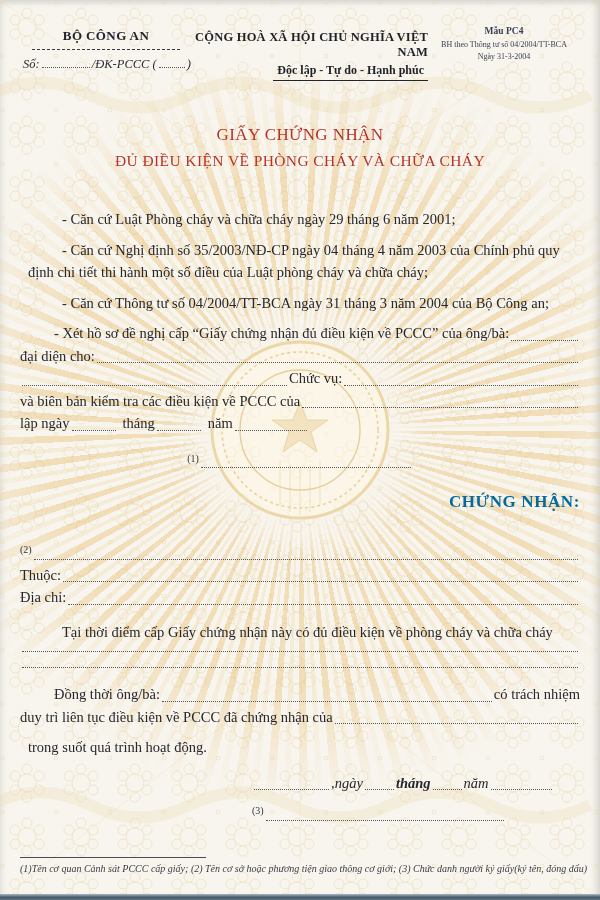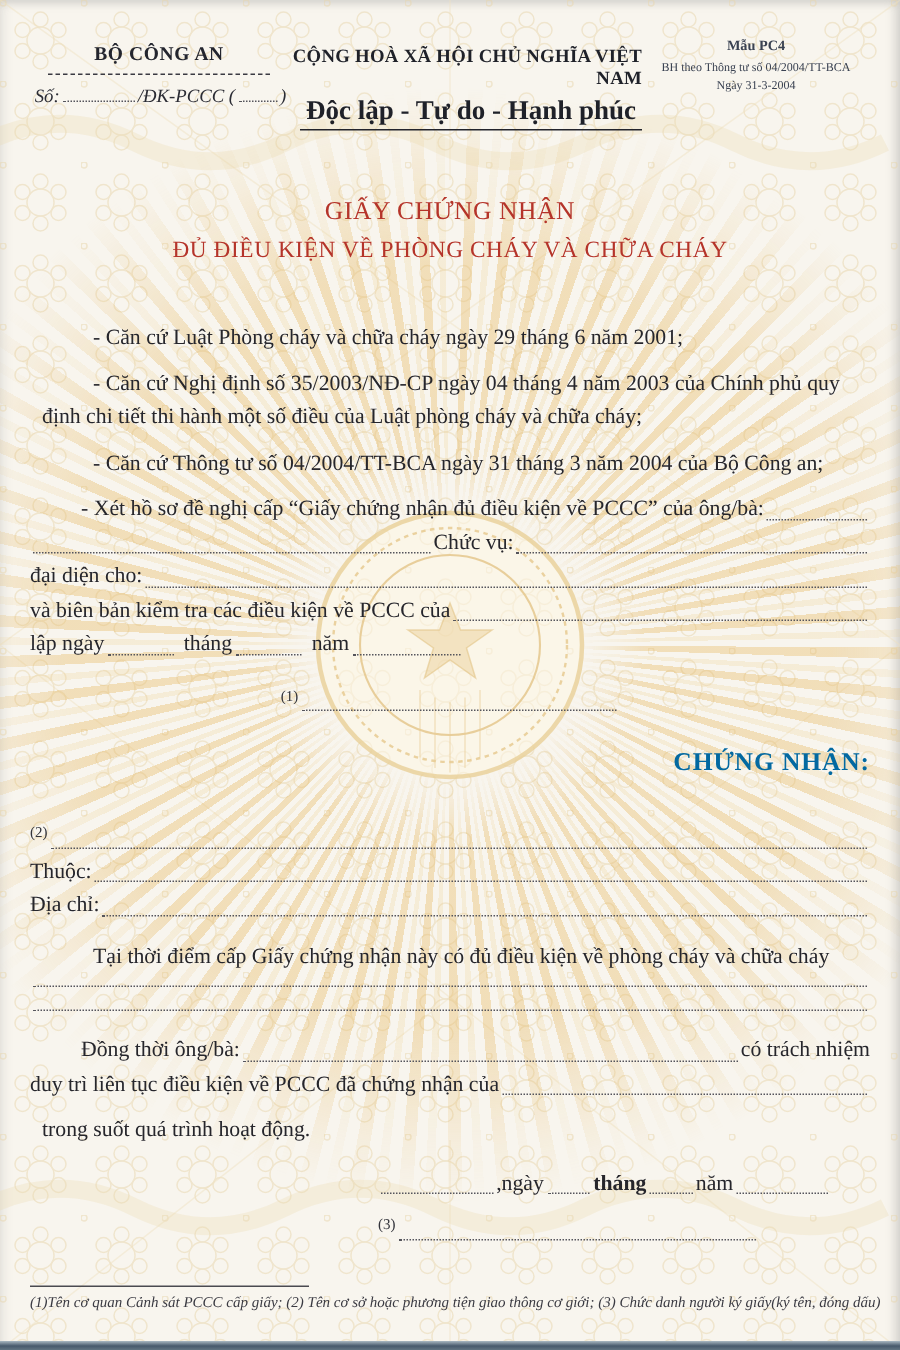--- a/index.html
+++ b/index.html
@@ -22,40 +22,40 @@
   }
   
   .content{position:relative;padding:22px 20px 0 20px;}
   .hdr{display:flex;align-items:flex-start;}
   .hdr-left{width:172px;text-align:center;padding-top:6px;}
   .org{font-weight:bold;font-size:13px;letter-spacing:.4px;color:#23252e;}
   .org-divider{width:148px;border-bottom:1px dashed #3a3a42;margin:5px auto 7px auto;height:0;}
   .so-line{display:flex;align-items:flex-end;font-style:italic;font-size:12.5px;padding-left:2px;color:#2b2c34;justify-content:center;}
   .hdr-center{flex:1;text-align:right;padding-top:8px;}
   .motto1{font-weight:bold;font-size:12.5px;letter-spacing:.2px;color:#1f2129;}
-  .motto2{display:inline-block;font-weight:bold;font-size:18px;margin-top:3px;padding:0 4px 2px 4px;border-bottom:1.5px solid #23242c;color:#1f2129;}
+  .motto2{display:inline-block;font-weight:bold;font-size:12px;margin-top:3px;padding:0 4px 2px 4px;border-bottom:1.5px solid #23242c;color:#1f2129;}
   .hdr-right{width:152px;text-align:center;font-size:8px;line-height:1.55;color:#3a4252;padding-top:2px;}
   .form-code{font-weight:bold;font-size:9.5px;}
   .title{ text-align:center;margin-top:44px;color:#b5342a;font-weight:normal;letter-spacing:.4px;}
   .title-1{font-size:17px;}
   .title-2{font-size:15.5px;margin-top:7px;}
   .body{margin-top:38px;font-size:14.5px;}
   .body p{margin:8px;line-height:22.5px;}
   .ind{text-indent:34px;}
   .line{display:flex;align-items:flex-end;line-height:22.5px;}
   .fill{flex:1 1 auto;border-bottom:1.4px dotted #55555c;margin:0 2px 4px 2px;min-width:14px;}
   .dots{display:inline-block;border-bottom:1.4px dotted #55555c;margin:0 2px 4px 2px;}
   .w26{width:26px}.w34{width:34px}.w44{width:44px}.w48{width:48px}.w72{width:72px}.w88{width:88px}.w210{width:210px}.w238{width:238px}.w265{width:265px}
   .gap{margin-left:5px;}
   .mlind{margin-left:34px;}
   .note{font-size:10px;padding-bottom:2px;color:#33343b;}
   .center-line{justify-content:center;}
   .certify{text-align:right;font-weight:bold;font-size:17px;letter-spacing:.6px;margin-top:20px;color:#0369a1;}
   .right-block{width:302px;margin-left:auto;margin-right:26px;}
-  .date-line{}
+  .date-line{font-style:italic;}
   .date-line .b{font-weight:bold;}
   .footer{position:absolute;left:20px;right:14px;bottom:26px;}
   .foot-divider{width:186px;border-bottom:1.2px solid #4a4a50;height:0;margin-bottom:5px;}
   .footnote{font-style:italic;font-size:10px;color:#3a3a42;white-space:nowrap;}
   .bottom-edge{position:absolute;left:0;right:0;bottom:0;height:6px;background:linear-gradient(to bottom,#a9b8c2,#47596b 55%,#617482);}
 </style>
 </head>
 <body>
 
 <div class="page">
@@ -142,27 +142,27 @@
       <p class="ind">- Căn cứ Luật Phòng cháy và chữa cháy ngày 29 tháng 6 năm 2001;</p>
       <p class="ind">- Căn cứ Nghị định số 35/2003/NĐ-CP ngày 04 tháng 4 năm 2003 của Chính phủ quy định chi tiết thi hành một số điều của Luật phòng cháy và chữa cháy;</p>
       <p class="ind">- Căn cứ Thông tư số 04/2004/TT-BCA ngày 31 tháng 3 năm 2004 của Bộ Công an;</p>
 
       <div class="line">
         <span class="mlind">- Xét hồ sơ đề nghị cấp “Giấy chứng nhận đủ điều kiện về PCCC” của ông/bà:</span>
         <span class="fill"></span>
       </div>
 
       <div class="line">
+        <span>đại diện cho:</span>
+        <span class="fill"></span>
+      </div>
+
+      <div class="line">
         <span class="dots w265"></span>
         <span>Chức vụ:</span>
-        <span class="fill"></span>
-      </div>
-
-      <div class="line">
-        <span>đại diện cho:</span>
         <span class="fill"></span>
       </div>
 
       <div class="line">
         <span>và biên bản kiểm tra các điều kiện về PCCC của</span>
         <span class="fill"></span>
       </div>
 
       <div class="line">
         <span>lập ngày</span>

